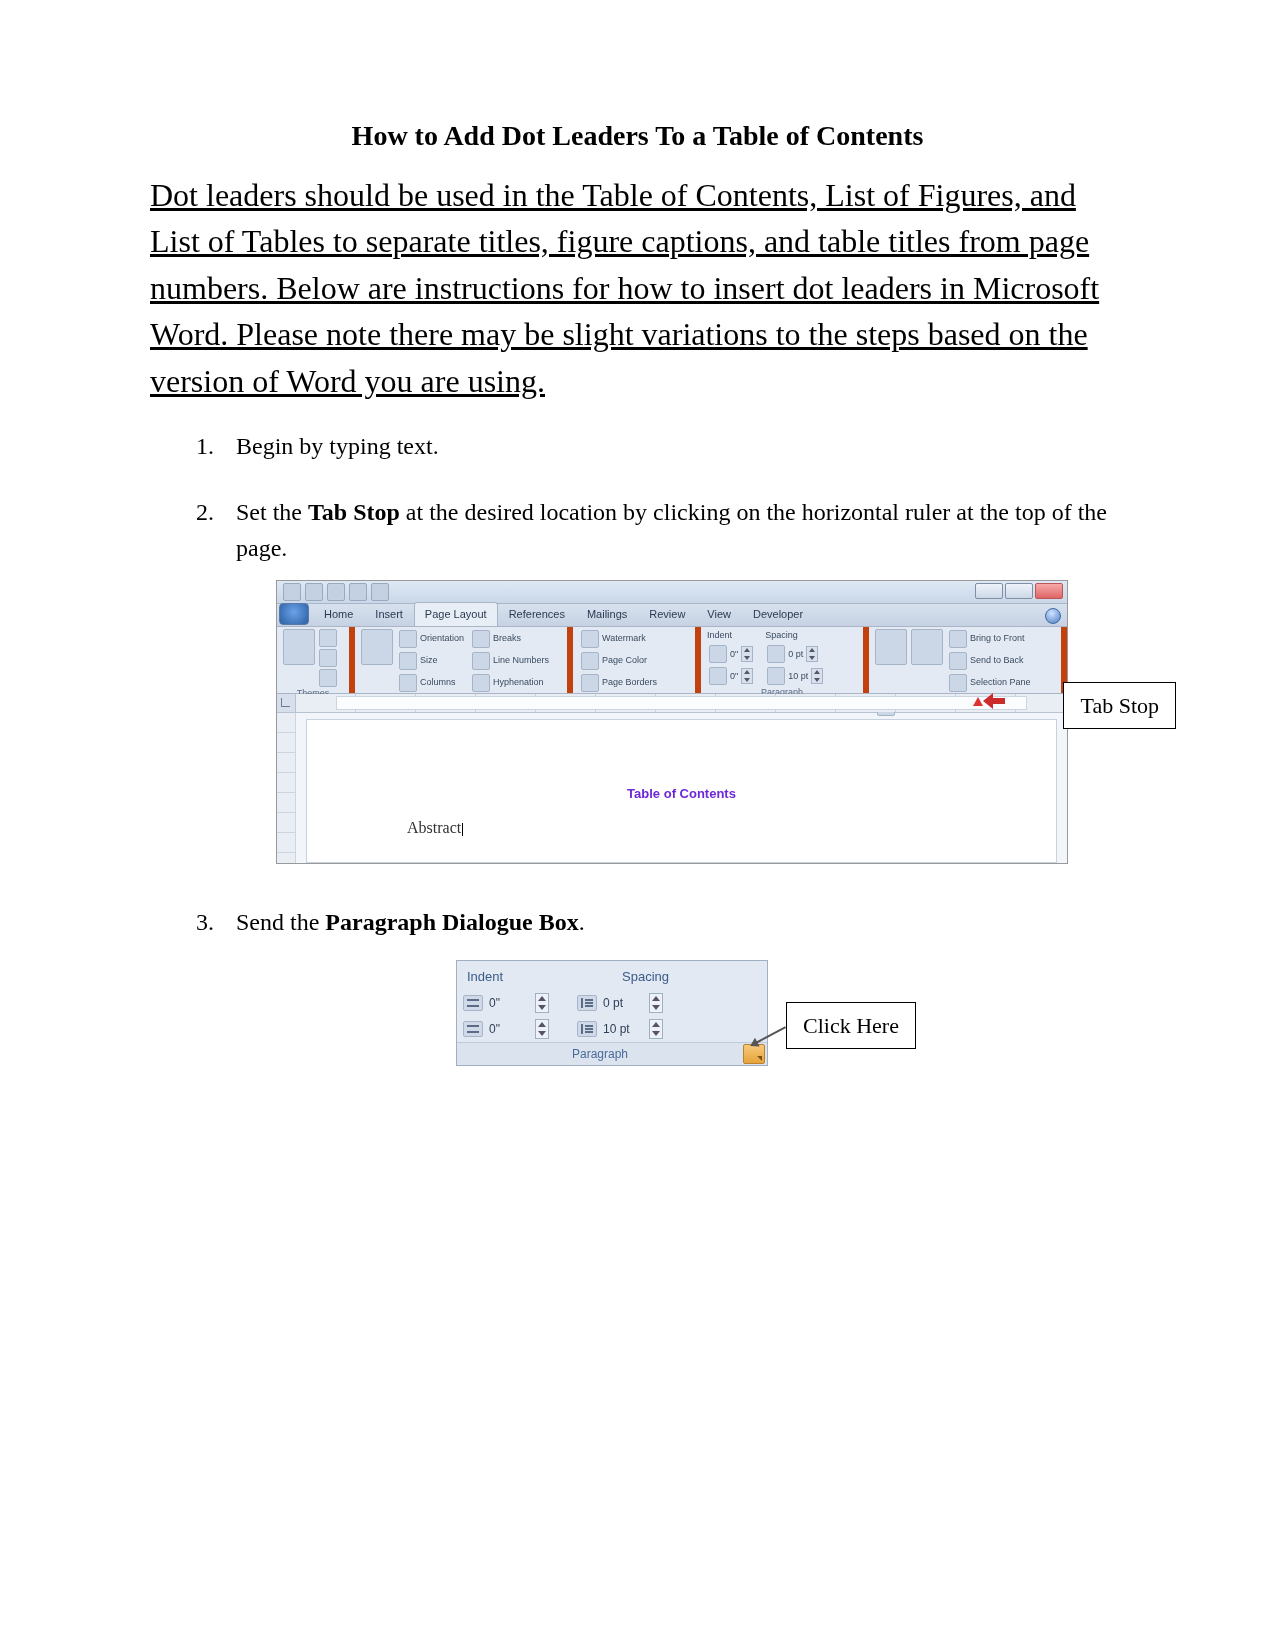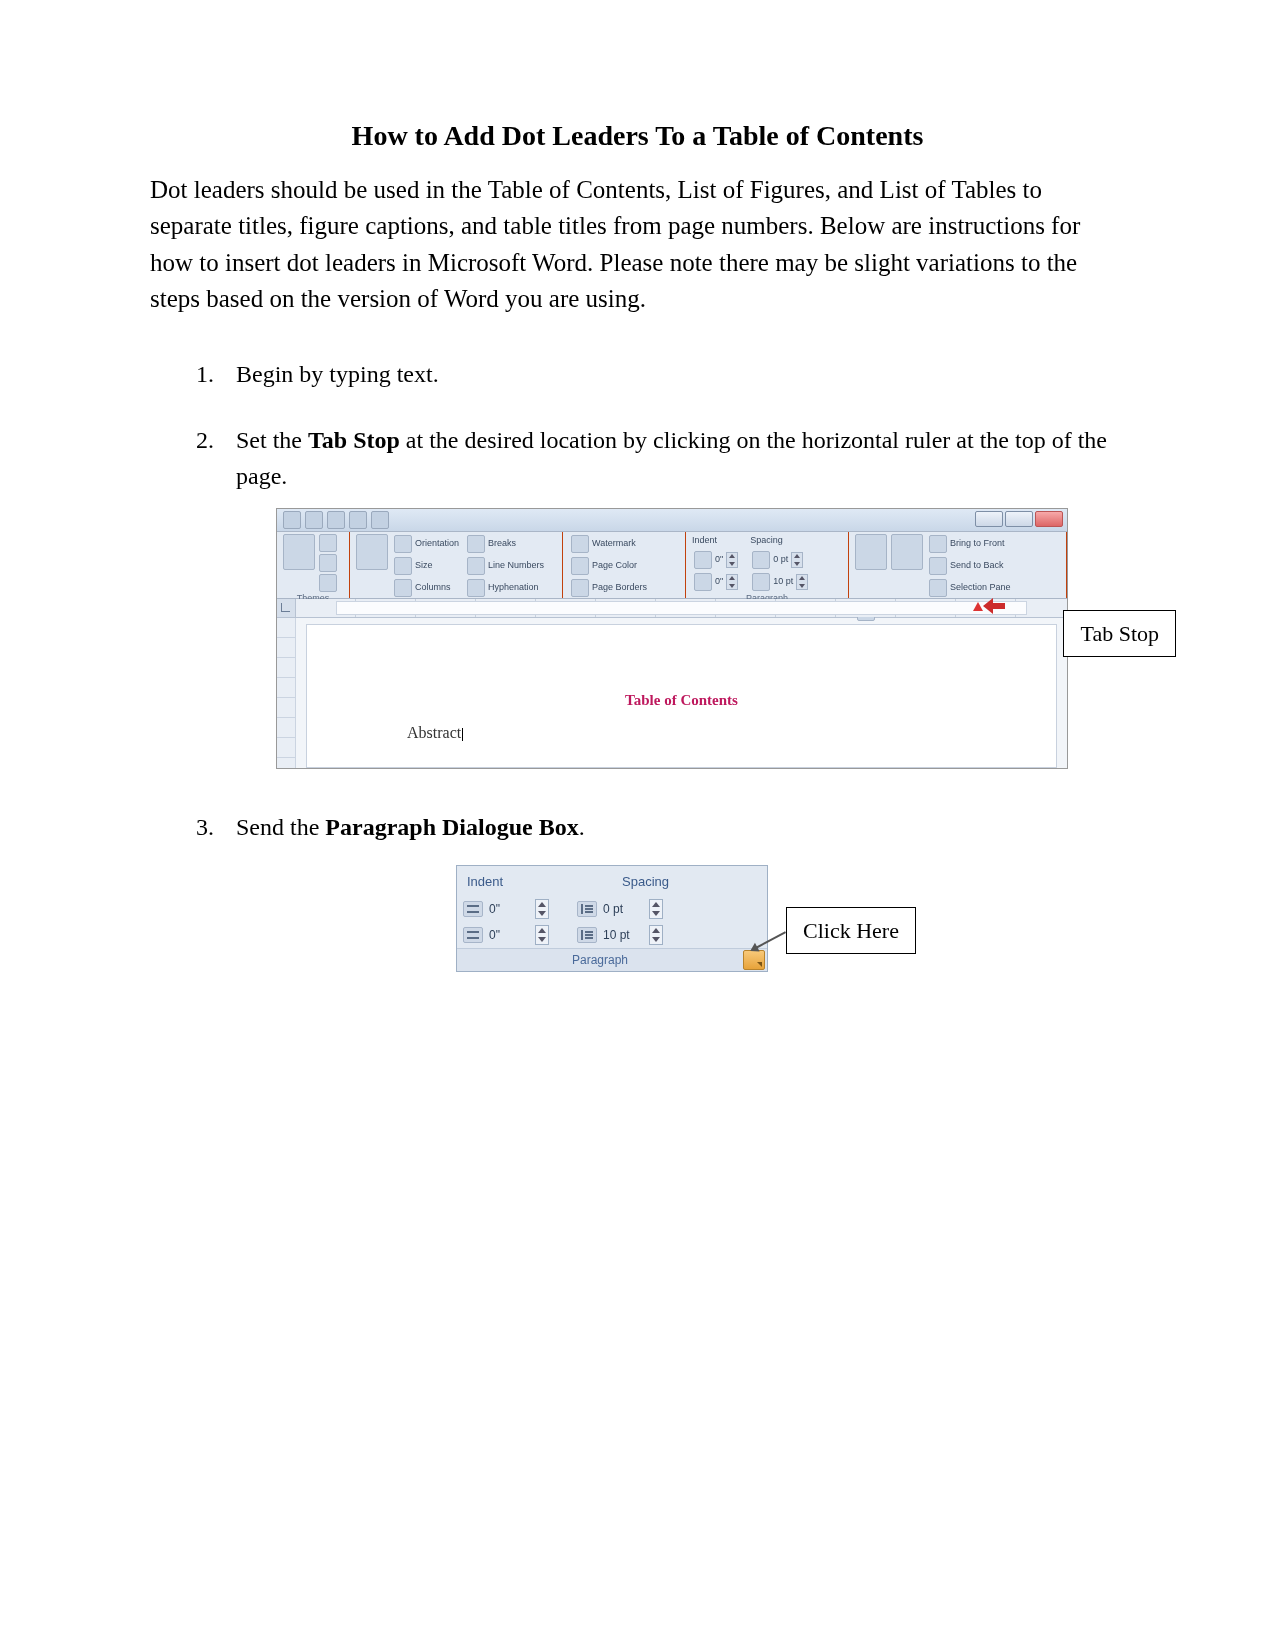--- a/index.html
+++ b/index.html
@@ -16,23 +16,24 @@
     box-sizing: border-box;
     padding: 120px 150px 0 150px;
   }
   .title {
     text-align: center;
     font-weight: bold;
     font-size: 28px;
     margin-bottom: 20px;
   }
   .intro {
-    font-size: 25px;
+    font-size: 32px;
     line-height: 1.45;
-    margin-bottom: 39px;
+    margin-bottom: 24px;
+    text-decoration: underline;
   }
   ol.steps {
     list-style: decimal;
     padding-left: 70px;
     margin: 0;
   }
   ol.steps > li {
     font-size: 24px;
     line-height: 1.5;
     margin-bottom: 30px;
@@ -131,21 +132,21 @@
 
   .ribbon-body {
     height: 66px;
     background: #e3eaf3;
     border-bottom: 1px solid #aab6c7;
     display: flex;
     font-size: 9px;
     color: #3a4a60;
   }
   .rgroup {
-    border-right: 1px solid #c2410c;
+    border-right: 6px solid #c2410c;
     padding: 2px 6px 0 6px;
     display: flex;
     flex-direction: column;
     justify-content: space-between;
     min-width: 0;
   }
   .rgroup .ctls {
     display: flex;
     gap: 4px;
     flex-wrap: wrap;
@@ -267,24 +268,24 @@
   .doc-page {
     flex:1;
     margin: 6px 10px 0 10px;
     background:#fff;
     border:1px solid #c8d1de;
     position:relative;
   }
   .doc-title {
     position:absolute; left:0; right:0; top:64px;
     text-align:center;
-    font-family:Liberation Serif, serif;
+    font-family:Liberation Sans, sans-serif;
     font-weight:bold;
-    font-size:15px;
-    color:#be185d;
+    font-size:13px;
+    color:#6d28d9;
   }
   .doc-line {
     position:absolute; left:100px; top:96px;
     font-family:"Times New Roman", serif;
     font-size:16px;
     color:#333;
   }
   .doc-line .cursor {
     display:inline-block; width:1px; height:13px;
     background:#000; vertical-align:middle; margin-left:1px;
@@ -428,20 +429,32 @@
             <span class="qat-btn"></span>
             <span class="qat-btn"></span>
             <span class="qat-btn"></span>
             <div class="winbtns">
               <div class="winbtn"></div>
               <div class="winbtn"></div>
               <div class="winbtn close"></div>
             </div>
           </div>
 
+          <div class="ribbon-tabs">
+            <div class="office-btn"></div>
+            <div class="rtab">Home</div>
+            <div class="rtab">Insert</div>
+            <div class="rtab active">Page Layout</div>
+            <div class="rtab">References</div>
+            <div class="rtab">Mailings</div>
+            <div class="rtab">Review</div>
+            <div class="rtab">View</div>
+            <div class="rtab">Developer</div>
+            <div class="help-dot"></div>
+          </div>
 
           <div class="ribbon-body">
 
             <div class="rgroup" style="width:60px;">
               <div class="ctls">
                 <div class="big-ic"></div>
                 <div class="stack">
                   <span class="ic"></span>
                   <span class="ic"></span>
                   <span class="ic"></span>

